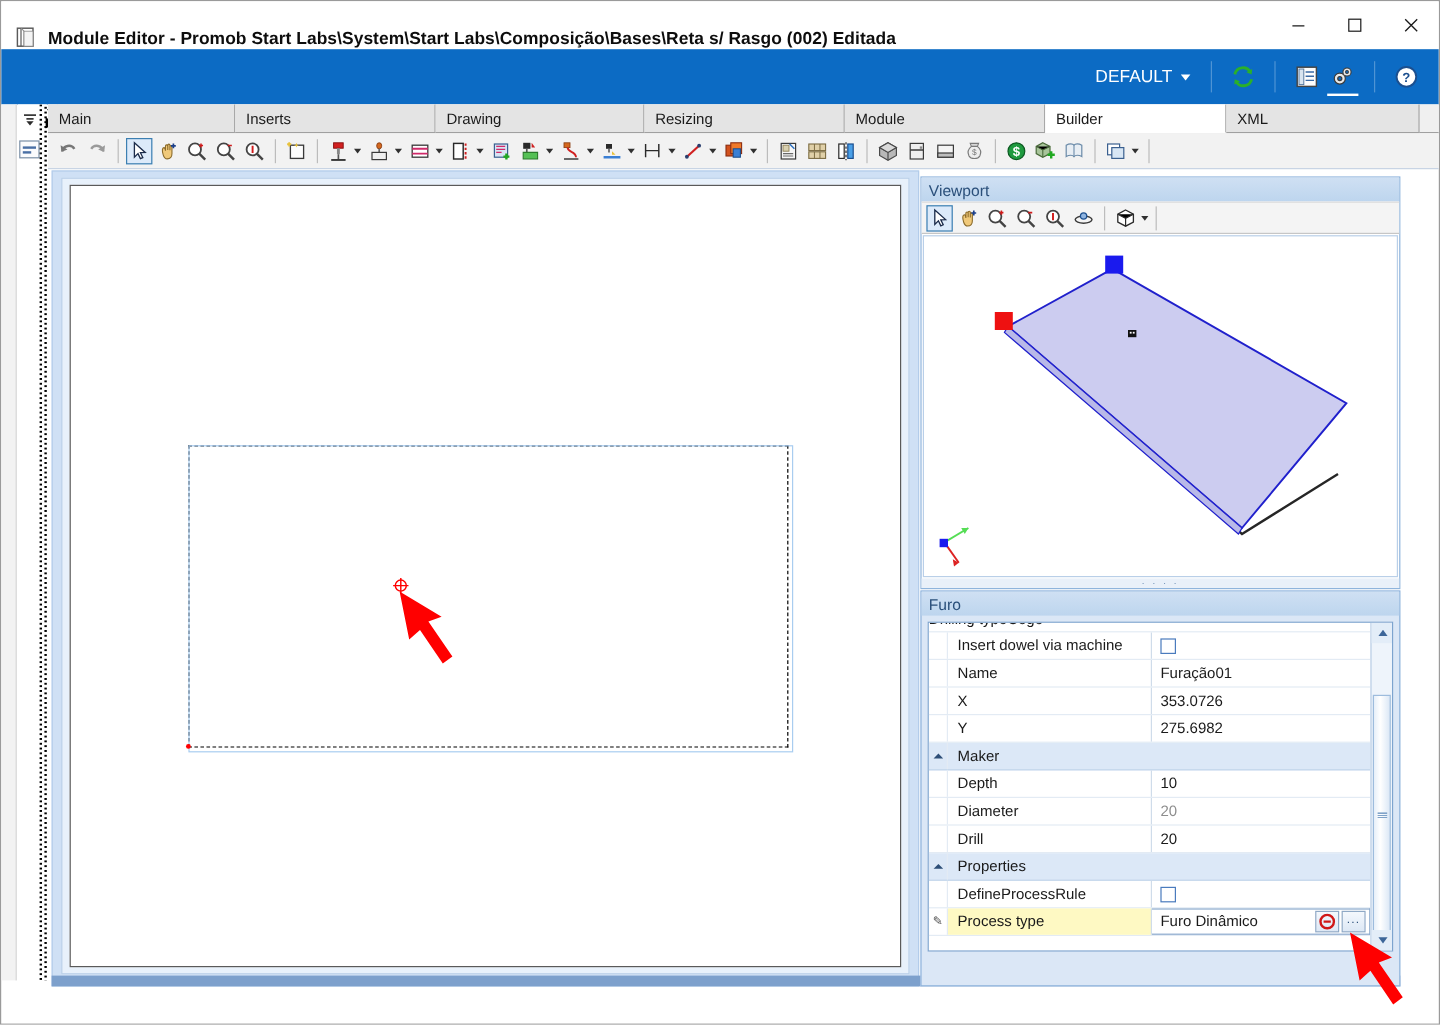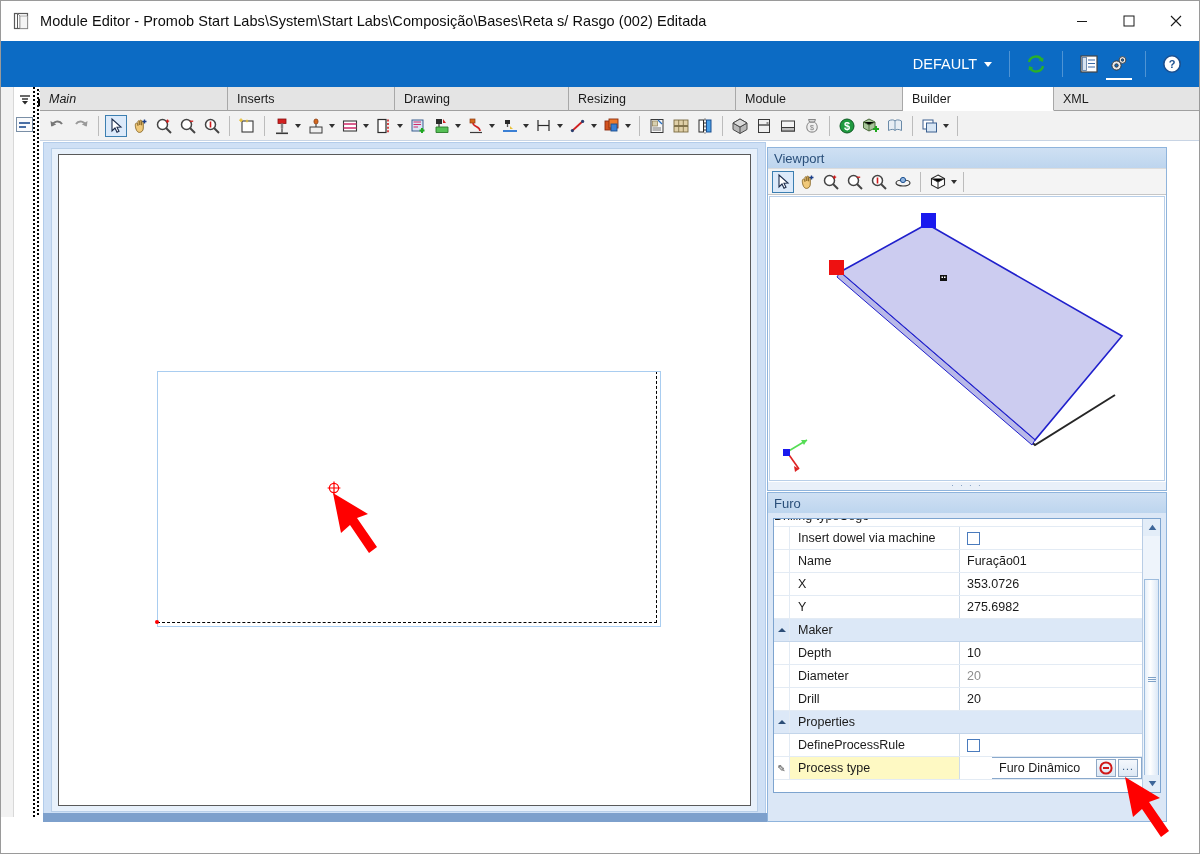--- a/index.html
+++ b/index.html
@@ -16,21 +16,21 @@
     background: #ffffff;
     border: 1px solid #9a9a9a;
     overflow: hidden;
   }
 
   
   .titlebar {
     position: absolute; left: 0; top: 0;
     width: 1198px; height: 40px;
     background: #ffffff;
-    display: flex; align-items: center;
+    display: flex; align-items: flex-end; font-weight: bold;
   }
   .title-icon {
     width: 20px; height: 20px;
     margin-left: 10px; margin-right: 9px;
     flex: 0 0 auto;
     position: relative;
   }
   .title-text {
     font-size: 14.5px;
     color: #0d0d0d;
@@ -320,21 +320,20 @@
     width: auto; border-right: none;
     font-weight: normal;
   }
   .prow.selected .pname {
     background: #fef9c3;
   }
   .prow.selected .pval {
     background: #ffffff;
     border: 1px solid #8aa9cc;
     border-left: none;
-    margin-left: 32px;
   }
   .prow .pval.dim { color: #8d8d8d; }
   .chk {
     width: 13px; height: 13px;
     border: 1px solid #4a7bbd;
     background: #ffffff;
   }
   .cat-arrow {
     width: 0; height: 0;
     border-left: 4px solid transparent;
@@ -494,21 +493,21 @@
   <div class="strip-toolicon"></div>
   <div class="dotgrip"></div>
   <div class="annot" style="left:33px; top:86px;">
     <svg width="18" height="26" viewBox="0 0 18 26">
       <path d="M14 0 L14 9 L5 4.5 Z" fill="#000000"></path>
       <path d="M4 11 L4 20 L13 15.5 Z" fill="#000000"></path>
     </svg>
   </div>
 
   <div class="tabbar" id="tabbar">
-      <div class="tab" style="width: 188px; font-style: italic;">
+      <div class="tab" style="width: 156px;">
         <span>Main</span>
       </div>
       <div class="tab" style="width: 167px;">
         <span>Inserts</span>
       </div>
       <div class="tab" style="width: 174px;">
         <span>Drawing</span>
       </div>
       <div class="tab" style="width: 167px;">
         <span>Resizing</span>

